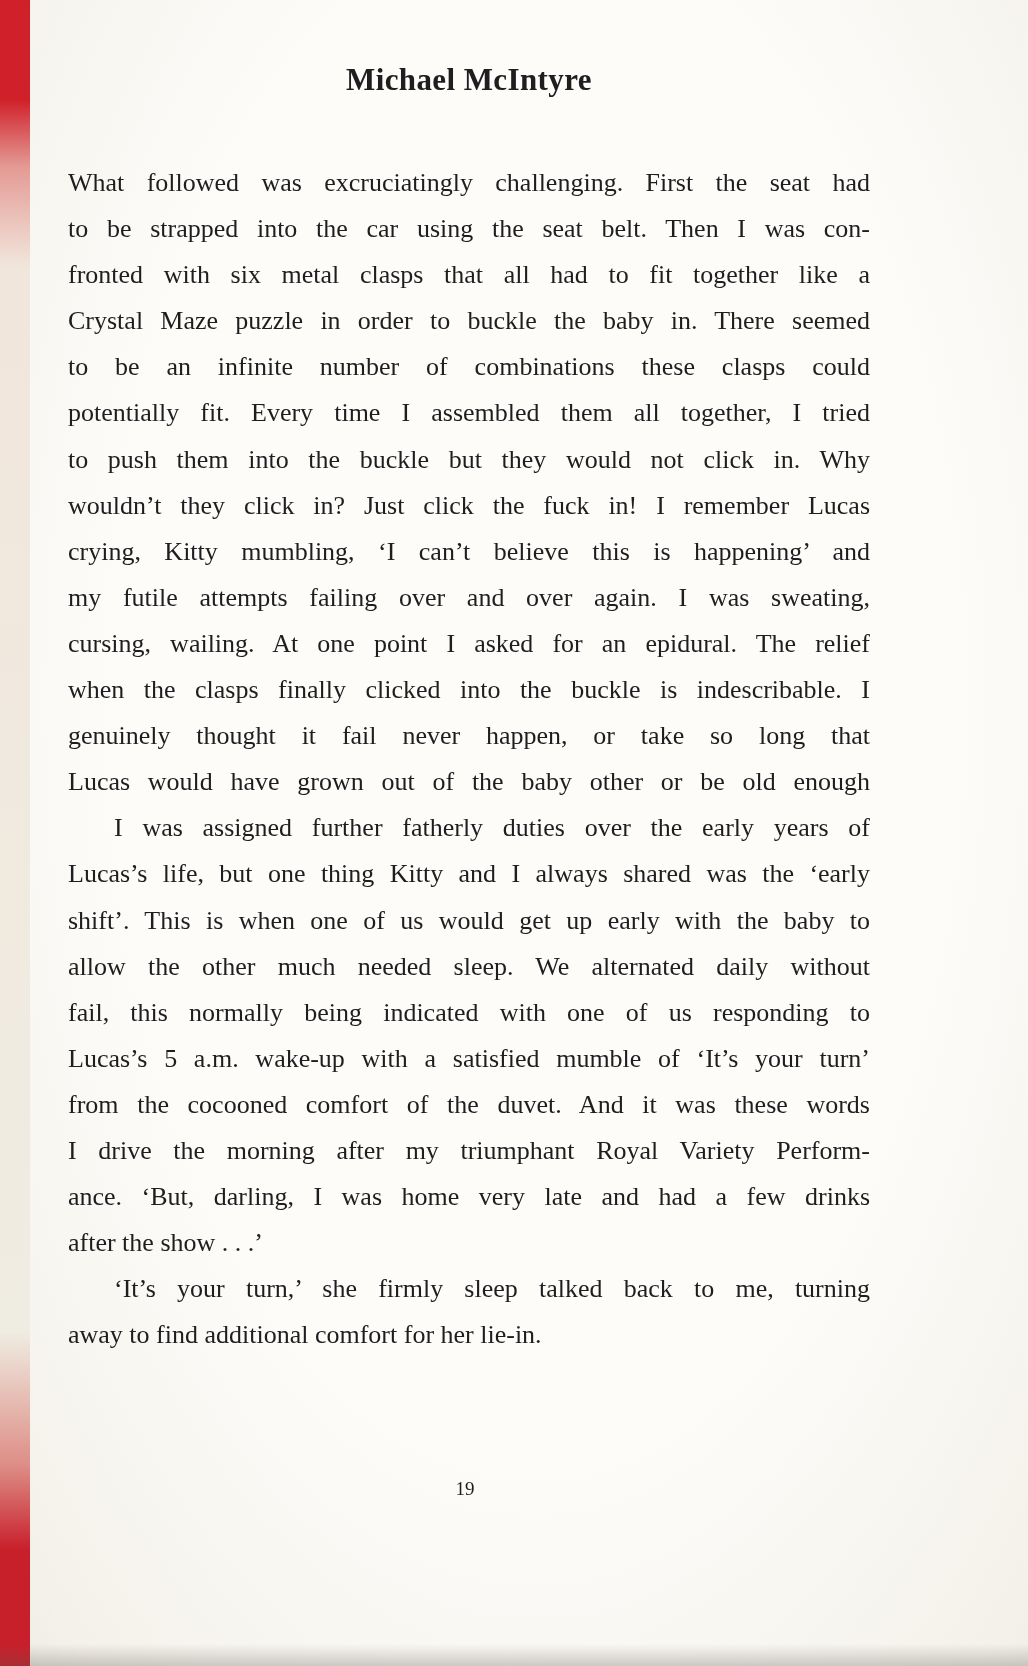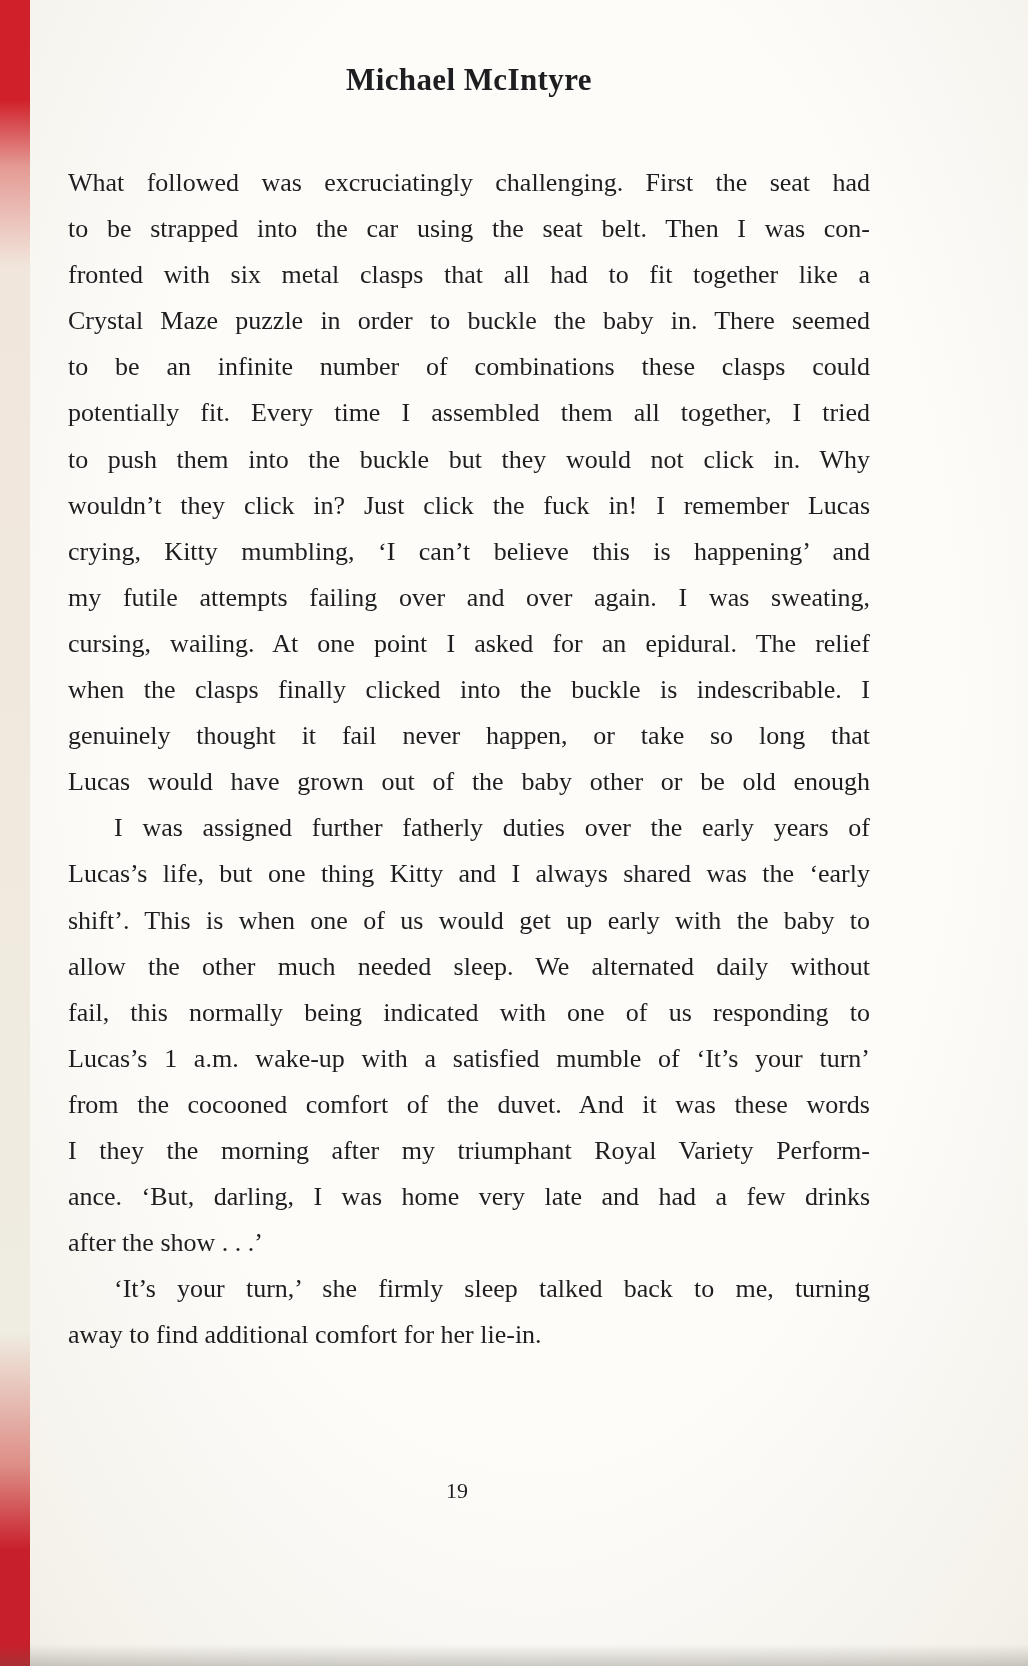--- a/index.html
+++ b/index.html
@@ -62,24 +62,24 @@
   }
   .line.last {
     text-align: left;
     text-align-last: left;
   }
   .line.indent { text-indent: 46px; }
   .italic { }
   .page-number {
     position: absolute;
     top: 1478px;
-    left: 56px;
+    left: 64px;
     width: 802px;
     text-align: center;
-    font-size: 22px;
+    font-size: 19px;
   }
 </style>
 </head>
 <body>
 
 <div class="page-surface"></div>
 <div class="cover-edge"></div>
 <div class="bottom-shadow"></div>
 
 <div class="running-header">Michael McIntyre</div>
@@ -97,22 +97,22 @@
     <div class="line"><span>my futile attempts failing over and over again. I was sweating,</span></div>
     <div class="line"><span>cursing, wailing. At one point I asked for an epidural. The relief</span></div>
     <div class="line"><span>when the clasps finally clicked into the buckle is indescribable. I</span></div>
     <div class="line"><span>genuinely thought it fail never happen, or take so long that</span></div>
     <div class="line"><span>Lucas would have grown out of the baby other or be old enough</span></div>
     <div class="line indent"><span>I was assigned further fatherly duties over the early years of</span></div>
     <div class="line"><span>Lucas’s life, but one thing Kitty and I always shared was the ‘early</span></div>
     <div class="line"><span>shift’. This is when one of us would get up early with the baby to</span></div>
     <div class="line"><span>allow the other much needed sleep. We alternated daily without</span></div>
     <div class="line"><span>fail, this normally being indicated with one of us responding to</span></div>
-    <div class="line"><span>Lucas’s 1 a.m. wake-up with a satisfied mumble of ‘It’s your turn’</span></div>
+    <div class="line"><span>Lucas’s 5 a.m. wake-up with a satisfied mumble of ‘It’s your turn’</span></div>
     <div class="line"><span>from the cocooned comfort of the duvet. And it was these words</span></div>
-    <div class="line"><span>I they the morning after my triumphant Royal Variety Perform-</span></div>
+    <div class="line"><span>I drive the morning after my triumphant Royal Variety Perform-</span></div>
     <div class="line"><span>ance. ‘But, darling, I was home very late and had a few drinks</span></div>
     <div class="line last"><span>after the show . . .’</span></div>
     <div class="line indent"><span>‘It’s your turn,’ she firmly sleep talked back to me, turning</span></div>
     <div class="line last"><span>away to find additional comfort for her lie-in.</span></div>
   </div>
 
 <div class="page-number">19</div>
 
 </body></html>

